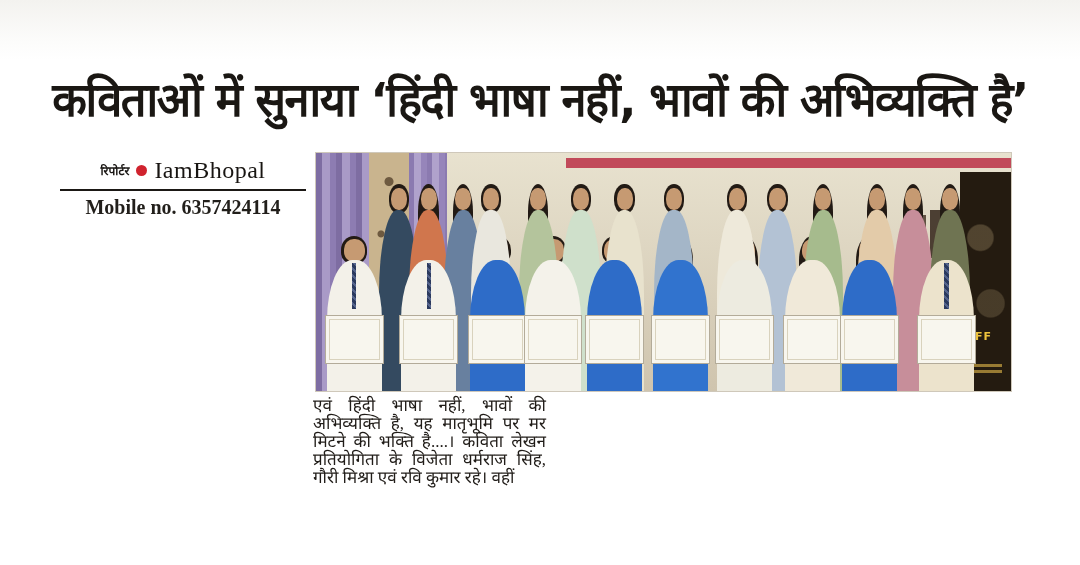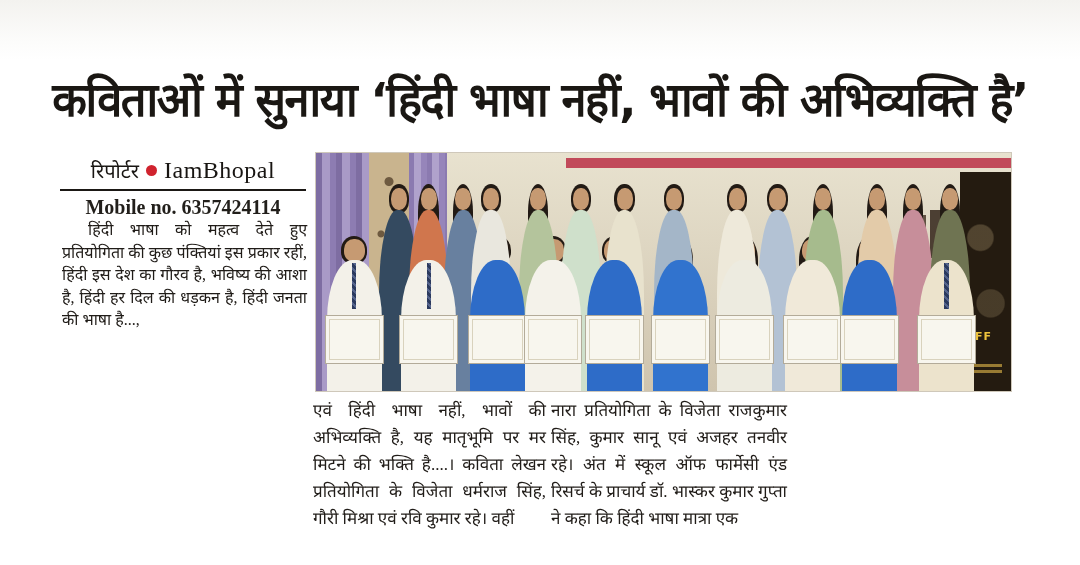--- a/index.html
+++ b/index.html
@@ -18,32 +18,32 @@
     position:absolute;left:0;right:0;top:66px;text-align:center;
     font-family:"DejaVu Sans", sans-serif;font-weight:600;font-size:47px;color:#1a1713;
     letter-spacing:-1.5px;transform:scaleX(0.96);transform-origin:center;
   }
   
   .byline{position:absolute;left:60px;top:157px;width:246px;text-align:center;}
   .byline-top{
     display:flex;align-items:center;justify-content:center;gap:7px;
     padding-bottom:5px;border-bottom:2px solid #1b1815;
   }
-  .byline-label{font-family:"DejaVu Sans", sans-serif;font-weight:400;font-size:20px;}
+  .byline-label{font-family:"DejaVu Sans", sans-serif;font-weight:700;font-size:12px;}
   .byline-dot{width:11px;height:11px;border-radius:50%;display:inline-block;}
   .byline-source{font-family:"Liberation Serif", serif;font-weight:400;font-size:24px;letter-spacing:0.5px;}
   .byline-mobile{
     margin-top:5px;font-family:"Liberation Serif", serif;font-weight:700;font-size:20px;color:#221f1b;
   }
   
   .bodytext{position:absolute;text-align:justify;color:#201c18;}
   .col1{left:62px;top:219px;width:245px;font-size:16px;line-height:22.5px;}
   .col1 p{margin:0;}
   .col1 p.indent{text-indent:26px;}
-  .colx{top:397px;font-size:17px;line-height:27px;}
+  .colx{top:397px;font-size:17px;line-height:18px;}
   .col2{left:313px;width:233px;}
   .col3{left:551px;width:236px;}
   .col4{left:789px;width:228px;}
   
   .photo{
     position:absolute;left:315px;top:152px;width:697px;height:240px;
     overflow:hidden;border:1px solid #cfc8ba;box-sizing:border-box;
   }
   .wall{position:absolute;inset:0;}
   .banner{position:absolute;top:2%;height:4.5%;left:36%;right:0;}
@@ -252,18 +252,16 @@
           <div class="hair" style="background: rgb(34, 26, 20);"></div>
           <div class="torso" style="background: rgb(236, 227, 204);"></div>
           <div class="face" style="background: rgb(198, 154, 114);"></div>
           <div class="tie"></div>
           <div class="cert" style="background: rgb(248, 246, 238);"></div>
         </div>
       </div>
   </div>
 
   <div class="bodytext col1">
-    <p class="indent">हिंदी भाषा को महत्व देते हुए प्रतियोगिता की कुछ पंक्तियां इस प्रकार रहीं, हिंदी इस देश का गौरव है, भविष्य की आशा है, हिंदी हर दिल की धड़कन है, हिंदी जनता की भाषा है...,</p>
   </div>
   <div class="bodytext colx col2">एवं हिंदी भाषा नहीं, भावों की अभिव्यक्ति है, यह मातृभूमि पर मर मिटने की भक्ति है....। कविता लेखन प्रतियोगिता के विजेता धर्मराज सिंह, गौरी मिश्रा एवं रवि कुमार रहे। वहीं</div>
-  <div class="bodytext colx col3">नारा प्रतियोगिता के विजेता राजकुमार सिंह, कुमार सानू एवं अजहर तनवीर रहे। अंत में स्कूल ऑफ फार्मेसी एंड रिसर्च के प्राचार्य डॉ. भास्कर कुमार गुप्ता ने कहा कि हिंदी भाषा मात्रा एक</div>
 
 </div>
 
 </body></html>

